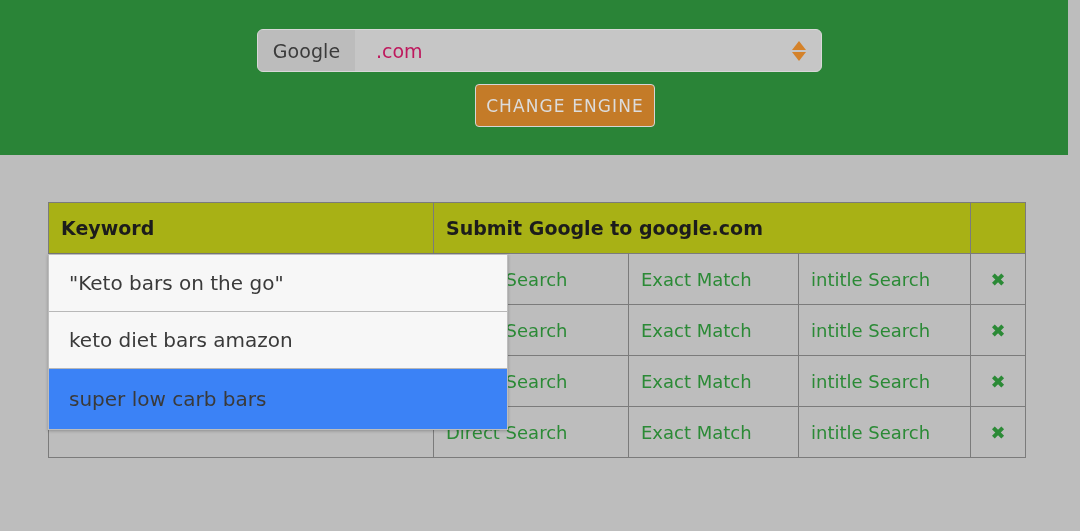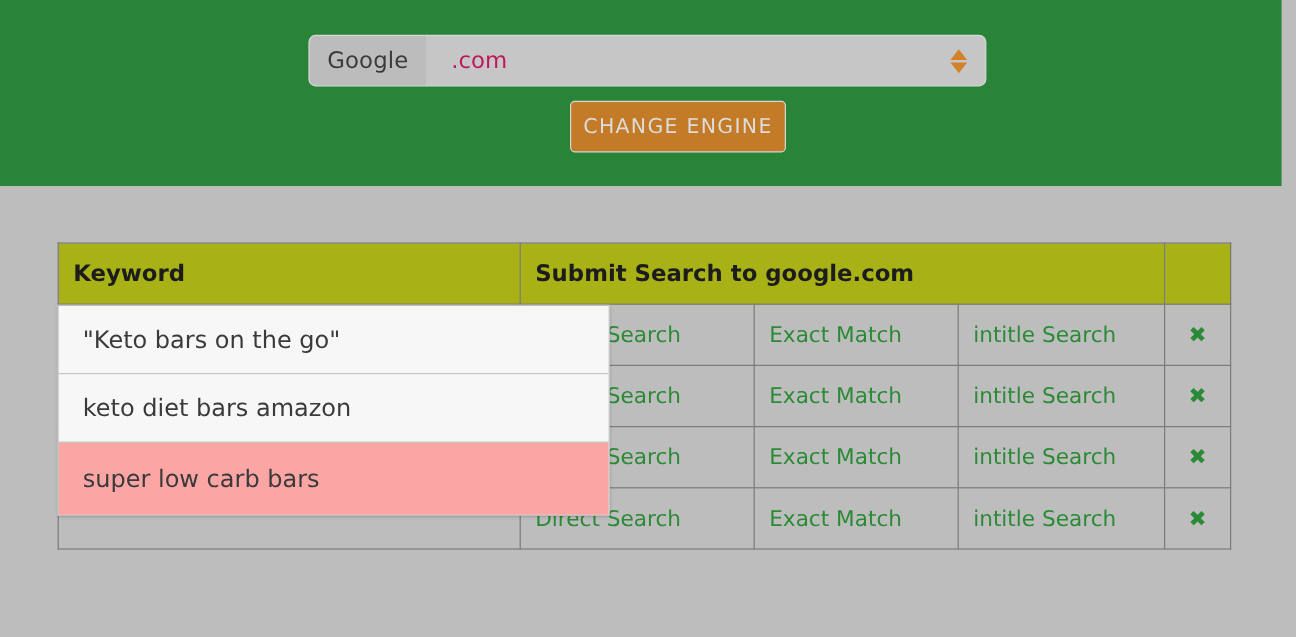--- a/index.html
+++ b/index.html
@@ -144,21 +144,21 @@
     align-items: center;
     padding-left: 20px;
     font-size: 20px;
     color: #3a3a3a;
     border-bottom: 1px solid #b8b8b8;
     background: #f7f7f7;
     cursor: pointer;
   }
   #suggestion-dropdown .suggestion-item:last-child {
     border-bottom: none;
-    background: #fca5a5;
+    background: #3b82f6;
     height: 60px;
     text-align: right;
   }
 </style>
 </head>
 <body>
 
 <div id="engine-bar">
 
   <div id="engine-select">
@@ -177,21 +177,21 @@
   <colgroup>
     <col class="col-keyword">
     <col class="col-direct">
     <col class="col-exact">
     <col class="col-intitle">
     <col class="col-del">
   </colgroup>
   <thead>
     <tr>
       <th>Keyword</th>
-      <th colspan="3">Submit Search to google.com</th>
+      <th colspan="3">Submit Google to google.com</th>
       <th></th>
     </tr>
   </thead>
   <tbody id="table-body">
       <tr>
         <td></td>
         <td>Direct Search</td>
         <td>Exact Match</td>
         <td>intitle Search</td>
         <td class="del-cell"><span class="del-x">✖</span></td>

